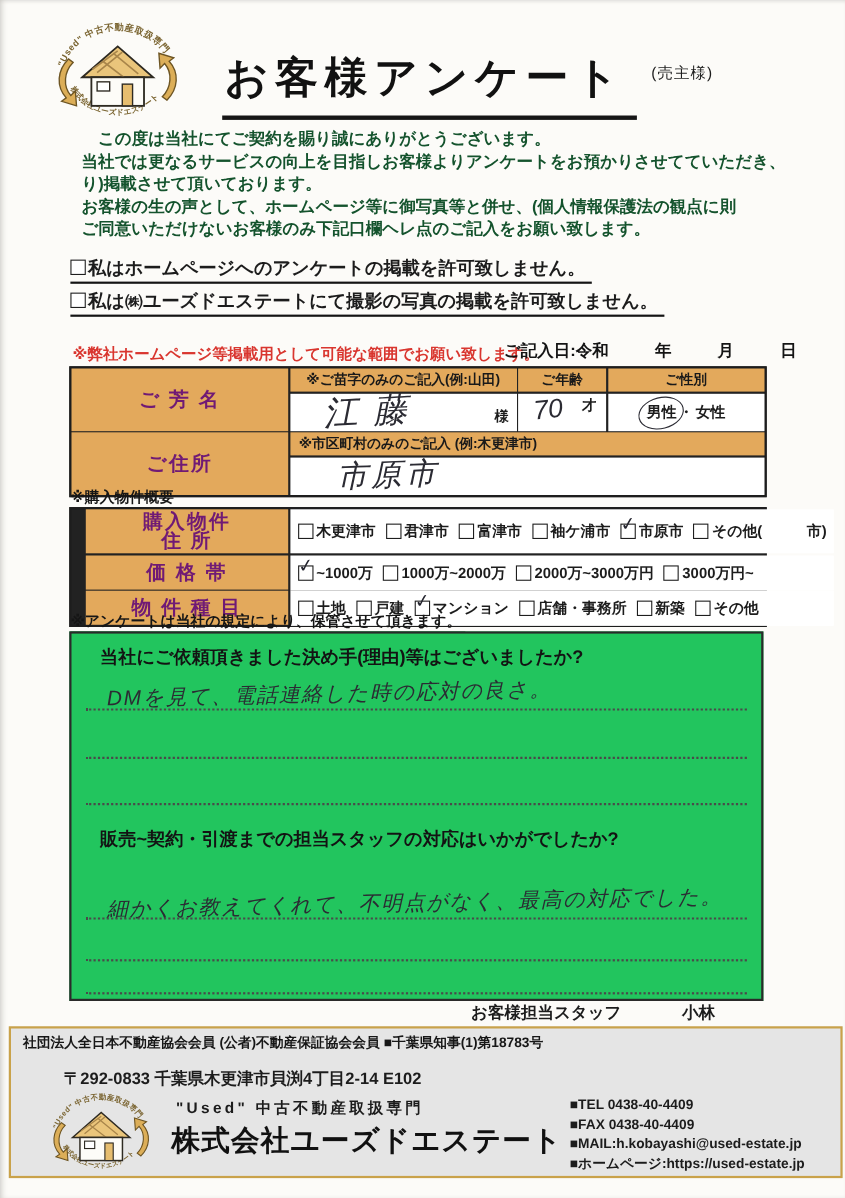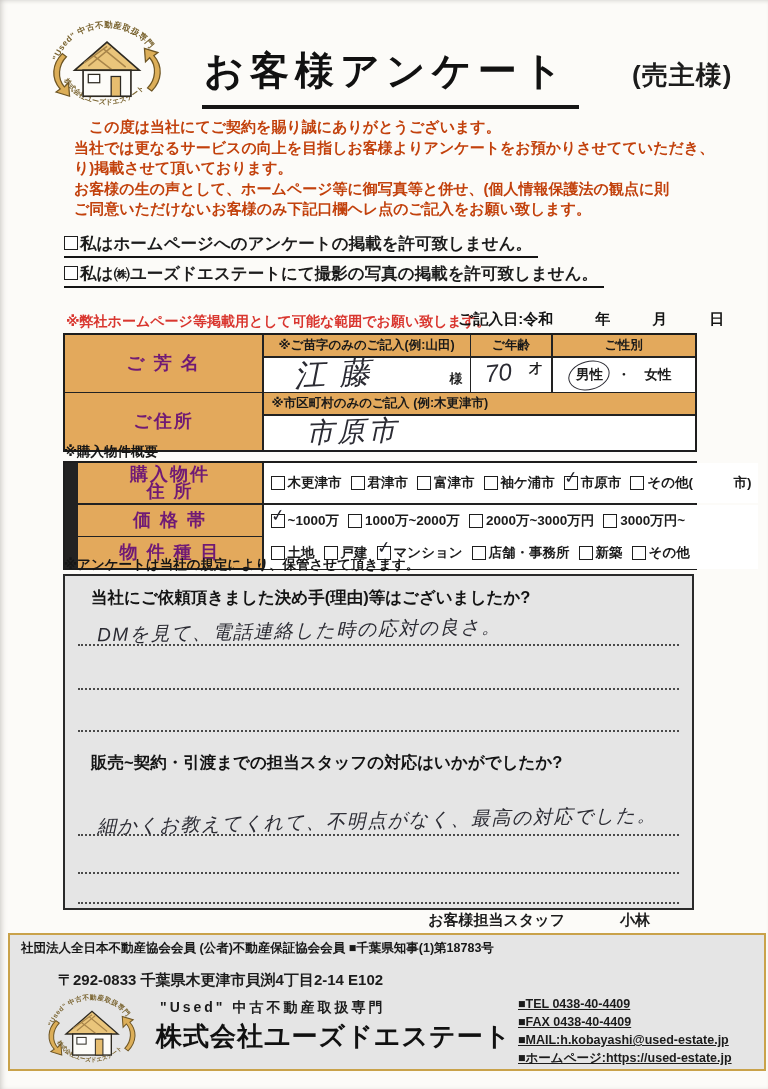--- a/index.html
+++ b/index.html
@@ -11,24 +11,24 @@
   }
   .page{position:absolute;inset:0;background:#fcfbf8;box-shadow:inset 4px 0 6px -3px #c8c6c2, inset 0 3px 5px -3px #d5d3cf;}
 
   
   .logo-wrap{position:absolute;}
   .logo-header{left:32px;top:12px;width:150px;height:104px;}
   .title{
     position:absolute;left:202px;top:44px;font-size:39px;font-weight:bold;
     letter-spacing:6px;border-bottom:4px solid #161616;padding:0 10px 7px 2px;color:#111;
   }
-  .audience{position:absolute;left:632px;top:58px;font-size:26px;font-weight:bold;letter-spacing:1px;}
-
-  
-  .intro{position:absolute;left:74px;top:117px;width:648px;font-size:15px;font-weight:700;line-height:20.5px;color:#c2410c;}
+  .audience{position:absolute;left:592px;top:58px;font-size:14px;font-weight:normal;letter-spacing:1px;}
+
+  
+  .intro{position:absolute;left:74px;top:117px;width:648px;font-size:15px;font-weight:700;line-height:20.5px;color:#14532d;}
 
   
   .optout{position:absolute;left:64px;top:233px;}
   .optout-line{display:table;border-bottom:2.5px solid #141414;padding:0 6px 1px 0;margin-bottom:5px;
     font-size:16.5px;font-weight:bold;white-space:nowrap;}
   .optout-line .cb{margin-right:2px;vertical-align:-1px;}
 
   
   .fillnote{position:absolute;left:66px;top:313px;font-size:14px;font-weight:bold;color:#d9362f;}
   .dateline{position:absolute;left:458px;top:310px;font-size:15px;font-weight:bold;color:#141414;display:flex;}
@@ -41,21 +41,21 @@
   .orange{background:#e3a95c;}
   .label-cell{font-size:18px;font-weight:bold;letter-spacing:2px;justify-content:center;color:#701a75;}
   .head-cell{font-size:12.5px;font-weight:bold;justify-content:center;color:#191919;}
   .t1{top:333px;width:630px;grid-template-columns:197px 206px 80px 1fr;grid-template-rows:21px 34px 21px 34px;}
   .c-namelabel{grid-area:1/1/3/2;}
   .c-nameheader{grid-area:1/2/2/3;}
   .c-ageheader{grid-area:1/3/2/4;}
   .c-genderheader{grid-area:1/4/2/5;}
   .c-namevalue{grid-area:2/2/3/3;}
   .c-agevalue{grid-area:2/3/3/4;}
-  .c-gendervalue{grid-area:2/4/3/5;justify-content:center;font-size:13.5px;font-weight:bold;gap:14px;}
+  .c-gendervalue{grid-area:2/4/3/5;justify-content:center;font-size:13.5px;font-weight:bold;gap:2px;}
   .c-addrlabel{grid-area:3/1/5/2;}
   .c-addrheader{grid-area:3/2/4/5;justify-content:flex-start;padding-left:8px;}
   .c-addrvalue{grid-area:4/2/5/5;}
 
   .hw{font-style:italic;color:#2b2b33;font-weight:500;white-space:nowrap;}
   .hw-name{position:absolute;left:30px;top:-5px;font-size:31px;transform:rotate(-3deg);letter-spacing:14px;z-index:3;}
   .name-suffix{position:absolute;right:7px;bottom:4px;font-size:13px;font-weight:bold;}
   .hw-age{position:absolute;left:14px;top:1px;font-size:24px;transform:rotate(-6deg);z-index:3;}
   .age-suffix{position:absolute;right:9px;top:2px;font-size:13px;font-weight:bold;}
   .hw-addr{position:absolute;left:42px;top:-3px;font-size:28px;transform:rotate(-2deg);letter-spacing:3px;z-index:3;}
@@ -69,40 +69,40 @@
 
   .t2{top:461px;width:630px;grid-template-columns:197px 1fr;grid-template-rows:40px 31px 31px;}
   .plabel{flex-direction:column;justify-content:center;line-height:17px;margin-left:13px;}
   .opts{display:flex;align-items:center;gap:9px;padding:16px 7px;font-size:13.5px;font-weight:bold;white-space:nowrap;}
   .opt{display:inline-flex;align-items:center;gap:3px;}
   .cb{width:12px;height:12px;border:1.7px solid #1e1e1e;display:inline-block;position:relative;flex:none;background:#fff;}
   .opt.checked .cb::after{content:"✓";position:absolute;left:-1px;top:-10px;font-size:17px;font-weight:bold;
     color:#24242e;transform:rotate(-8deg);}
 
   
-  .qa-box{position:absolute;left:63px;top:574px;width:627px;height:332px;border:2.5px solid #2a2a2a;background:#e5e5e5;}
+  .qa-box{position:absolute;left:63px;top:574px;width:627px;height:332px;border:2.5px solid #2a2a2a;background:#22c55e;}
   .question{position:absolute;left:26px;font-size:16.5px;font-weight:bold;color:#131313;}
   .q1{top:11px;}
   .q2{top:176px;}
   .dotline{position:absolute;left:13px;right:13px;height:0;border-bottom:2px dotted #4a4a4a;}
   .hw-ans{position:absolute;left:32px;font-size:19px;letter-spacing:1.5px;transform:rotate(-1.2deg);}
   .ans1{top:42px;}
   .ans2{top:232px;}
 
   .staffline{position:absolute;left:0;top:911px;width:690px;display:flex;justify-content:flex-end;gap:55px;
     font-size:15px;font-weight:bold;padding-right:40px;box-sizing:border-box;}
 
   
   .footer{position:absolute;left:8px;top:933px;width:758px;height:138px;border:2.5px solid #c9a24a;background:#e5e5e5;box-sizing:border-box;}
   .membership{position:absolute;left:11px;top:5px;font-size:12.5px;font-weight:bold;color:#171717;}
   .f-address{position:absolute;left:48px;top:36px;font-size:15px;font-weight:bold;}
   .logo-footer{left:22px;top:52px;width:120px;height:84px;}
   .tagline{position:absolute;left:150px;top:64px;font-size:14px;font-weight:bold;letter-spacing:3px;}
   .company{position:absolute;left:146px;top:84px;font-size:26px;font-weight:bold;letter-spacing:1px;color:#111;}
-  .contacts{position:absolute;left:508px;top:60px;font-size:12.5px;font-weight:bold;line-height:18px;white-space:nowrap;text-decoration:underline;}
+  .contacts{position:absolute;left:508px;top:60px;font-size:12.5px;font-weight:bold;line-height:18px;white-space:nowrap;}
 </style>
 </head>
 <body>
 
 <svg width="0" height="0" style="position:absolute">
   <defs>
     <g id="uelogo">
       <path id="arcT" d="M 12 50 A 49 44 0 0 1 108 50" fill="none"></path>
       <path id="arcB" d="M 18 64 A 46 42 0 0 0 102 64" fill="none"></path>
       <text font-size="8" fill="#7a6430" font-weight="bold" letter-spacing="0.5">

